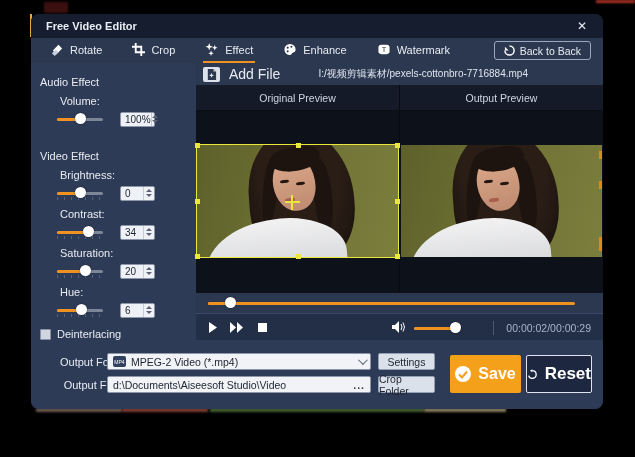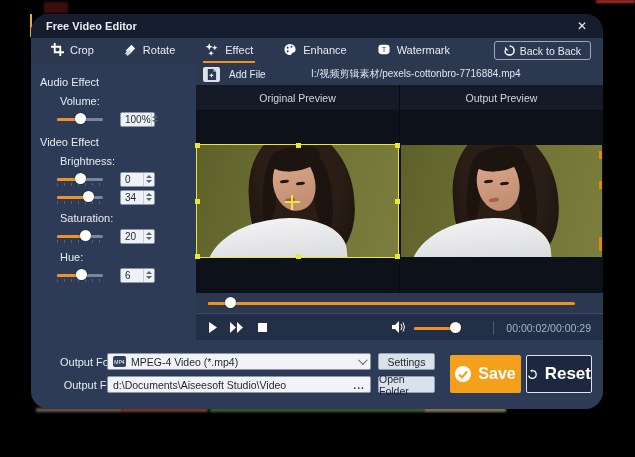--- a/index.html
+++ b/index.html
@@ -12,21 +12,21 @@
   .art-tl { left:44px; top:2px; width:24px; height:11px; background:#3a0f0e; }
   .art-tr { left:596px; top:0; width:39px; height:3px; background:#b23327; }
   .art-left-line { left:30px; top:14px; width:2px; height:23px; background:#e2a93c; filter:none; }
   .art-b1 { left:36px; top:408px; width:86px; height:4px; background:#6a564b; }
   .art-b2 { left:122px; top:408px; width:86px; height:4px; background:#7c3a31; }
   .art-b3 { left:210px; top:408px; width:214px; height:4px; background:#3f5e2e; }
   .art-b4 { left:424px; top:408px; width:82px; height:4px; background:#85795a; }
 
   
   .win { position:absolute; left:31px; top:14px; width:572px; height:395px;
-    background:#1b2437; border-radius:18px; overflow:hidden; }
+    background:#1b2437; border-radius:8px; overflow:hidden; }
 
   .titlebar { position:relative; height:24px; background:#151d2e;
     display:flex; align-items:center; padding:0 12px 0 15px; }
   .title { color:#e9edf4; font-size:11px; font-weight:bold; }
   .close { margin-left:auto; color:#e9edf4; font-size:12px; font-weight:bold;
     width:18px; text-align:center; cursor:default; }
 
   .tabbar { position:relative; height:25px; background:#2b3850;
     display:flex; align-items:stretch; padding-left:18px; }
   .tab { display:flex; align-items:center; gap:6px; padding:0 2px; margin-right:26px;
@@ -58,21 +58,21 @@
   .tri-up { width:0; height:0; border-left:3px solid transparent; border-right:3px solid transparent; border-bottom:3px solid #5a6375; }
   .tri-dn { width:0; height:0; border-left:3px solid transparent; border-right:3px solid transparent; border-top:3px solid #5a6375; }
   .chkrow { display:flex; align-items:center; gap:6px; margin-top:10px; }
   .chk { width:11px; height:11px; background:#cfd6e0; border:1px solid #8a93a5; border-radius:1px; }
 
   
   .main { position:absolute; left:165px; top:49px; width:407px; height:277px; background:#0d1119; }
   .addbar { height:22px; background:#2b3850; display:flex; align-items:center; padding-left:7px; }
   .addicon { width:17px; height:15px; background:#dde2ea; border-radius:2px;
     display:flex; align-items:center; justify-content:center; margin-right:9px; }
-  .addlabel { color:#e8ecf2; font-size:10px; }
+  .addlabel { color:#e8ecf2; font-size:14px; }
   .filepath { flex:1; text-align:center; color:#dfe5ee; font-size:10px; padding-right:37px; }
   .lblstrip { height:26px; display:flex; background:#141a28; border-bottom:1px solid #0a0e16; }
   .pane-lbl { width:203px; display:flex; align-items:center; justify-content:center;
     color:#cfd6e2; font-size:10.5px; }
   .vdiv { width:1px; background:#070a10; }
   .previews { position:relative; height:182px; display:flex; }
   .pane { position:relative; width:203px; height:100%; }
   .photo { position:absolute; left:1px; top:34px; width:201px; height:112px; overflow:hidden;
     background:linear-gradient(105deg,#5d602a 0%,#6e7133 45%,#7b7e3c 100%); }
   .hair { position:absolute; left:26%; top:-14%; width:52%; height:122%;
@@ -152,31 +152,31 @@
   <div class="win">
 
     <div class="titlebar">
       <span class="title">Free Video Editor</span>
       <span class="close">✕</span>
     </div>
 
     <div class="tabbar">
       <div class="tab">
         <svg width="13" height="13" viewBox="0 0 14 14">
+          <path d="M2 8 L8 2 L12 6 L6 12 Z" fill="#fff"></path>
+          <path d="M1 11 L5 7 L8 10 L4 14 Z" fill="#c9d1de"></path>
+        </svg>
+        <span>Rotate</span>
+      </div>
+      <div class="tab">
+        <svg width="13" height="13" viewBox="0 0 14 14">
           <path d="M4 0 v10 h10" stroke="#fff" stroke-width="2" fill="none"></path>
           <path d="M0 4 h10 v10" stroke="#fff" stroke-width="2" fill="none"></path>
         </svg>
         <span>Crop</span>
-      </div>
-      <div class="tab">
-        <svg width="13" height="13" viewBox="0 0 14 14">
-          <path d="M2 8 L8 2 L12 6 L6 12 Z" fill="#fff"></path>
-          <path d="M1 11 L5 7 L8 10 L4 14 Z" fill="#c9d1de"></path>
-        </svg>
-        <span>Rotate</span>
       </div>
       <div class="tab active">
         <svg width="14" height="13" viewBox="0 0 14 14">
           <path d="M4 0 l1 3 3 1 -3 1 -1 3 -1-3 -3-1 3-1 Z" fill="#fff"></path>
           <path d="M10 2 l.8 2.2 2.2.8 -2.2.8 -.8 2.2 -.8-2.2 -2.2-.8 2.2-.8 Z" fill="#fff"></path>
           <path d="M6 8 l.8 2.2 2.2.8 -2.2.8 -.8 2.2 -.8-2.2 -2.2-.8 2.2-.8 Z" fill="#fff"></path>
         </svg>
         <span>Effect</span>
       </div>
       <div class="tab">
@@ -215,39 +215,40 @@
         </div>
         <div class="spin">
           <span class="val">100%</span>
           <span class="arrows">
               <span class="tri-up"></span>
               <span class="tri-dn"></span>
             </span>
         </div>
       </div>
 
-      <div class="sec" style="margin-top:9px">Video Effect</div>
+      <div class="sec" style="margin-top:23px">Video Effect</div>
 
       <div class="lbl">Brightness:</div>
       <div class="srow">
         <div class="slider">
           <div class="track"></div>
             <div class="ticks"></div>
           <div class="fill" style="width: 50%;"></div>
           <div class="thumb" style="left: calc(50% - 5px);"></div>
         </div>
         <div class="spin">
           <span class="val">0</span>
           <span class="arrows">
               <span class="tri-up"></span>
               <span class="tri-dn"></span>
             </span>
         </div>
       </div>
 
+      <div class="lbl">Contrast:</div>
       <div class="srow">
         <div class="slider">
           <div class="track"></div>
             <div class="ticks"></div>
           <div class="fill" style="width: 67%;"></div>
           <div class="thumb" style="left: calc(67% - 5px);"></div>
         </div>
         <div class="spin">
           <span class="val">34</span>
           <span class="arrows">
@@ -284,20 +285,24 @@
         </div>
         <div class="spin">
           <span class="val">6</span>
           <span class="arrows">
               <span class="tri-up"></span>
               <span class="tri-dn"></span>
             </span>
         </div>
       </div>
 
+      <div class="chkrow">
+        <span class="chk"></span>
+        <span>Deinterlacing</span>
+      </div>
     </div>
 
     <div class="main">
       <div class="addbar">
         <span class="addicon">
           <svg width="11" height="11" viewBox="0 0 12 12">
             <path d="M2 0 h6 l3 3 v9 h-9 Z" fill="#2b3850"></path>
             <path d="M8 0 l3 3 h-3 Z" fill="#9aa5b8"></path>
             <path d="M6 5 v4 M4 7 h4" stroke="#dde2ea" stroke-width="1.2"></path>
           </svg>
@@ -396,34 +401,34 @@
       </div>
     </div>
 
     <div class="bottom">
       <span class="blabel" style="left:8px; top:16px">Output Format:</span>
       <div class="field" style="top:13px">
         <svg width="13" height="11" viewBox="0 0 13 11" style="margin-right:5px">
           <rect x="0" y="0" width="13" height="11" rx="2" fill="#30405e"></rect>
           <text x="6.5" y="8" font-size="5" font-family="sans-serif" fill="#fff" text-anchor="middle">MP4</text>
         </svg>
-        <span>MPEG-4 Video (*.mp4)</span>
+        <span>MPEG-2 Video (*.mp4)</span>
         <span class="chev"></span>
       </div>
       <div class="sbtn" style="top:13px">
         <span>Settings</span>
       </div>
 
       <span class="blabel" style="left:8px; top:39px">Output Folder:</span>
       <div class="field" style="top:36px">
         <span>d:\Documents\Aiseesoft Studio\Video</span>
         <span class="dots">...</span>
       </div>
       <div class="sbtn" style="top:36px">
-        <span>Open Folder</span>
+        <span>Crop Folder</span>
       </div>
 
       <div class="save">
         <span class="savecirc">
           <svg width="10" height="9" viewBox="0 0 10 9">
               <path d="M1 4.5 L4 7.5 L9 1.5" stroke="#f5a01b" stroke-width="2" fill="none"></path>
             </svg>
         </span>
         <span>Save</span>
       </div>

